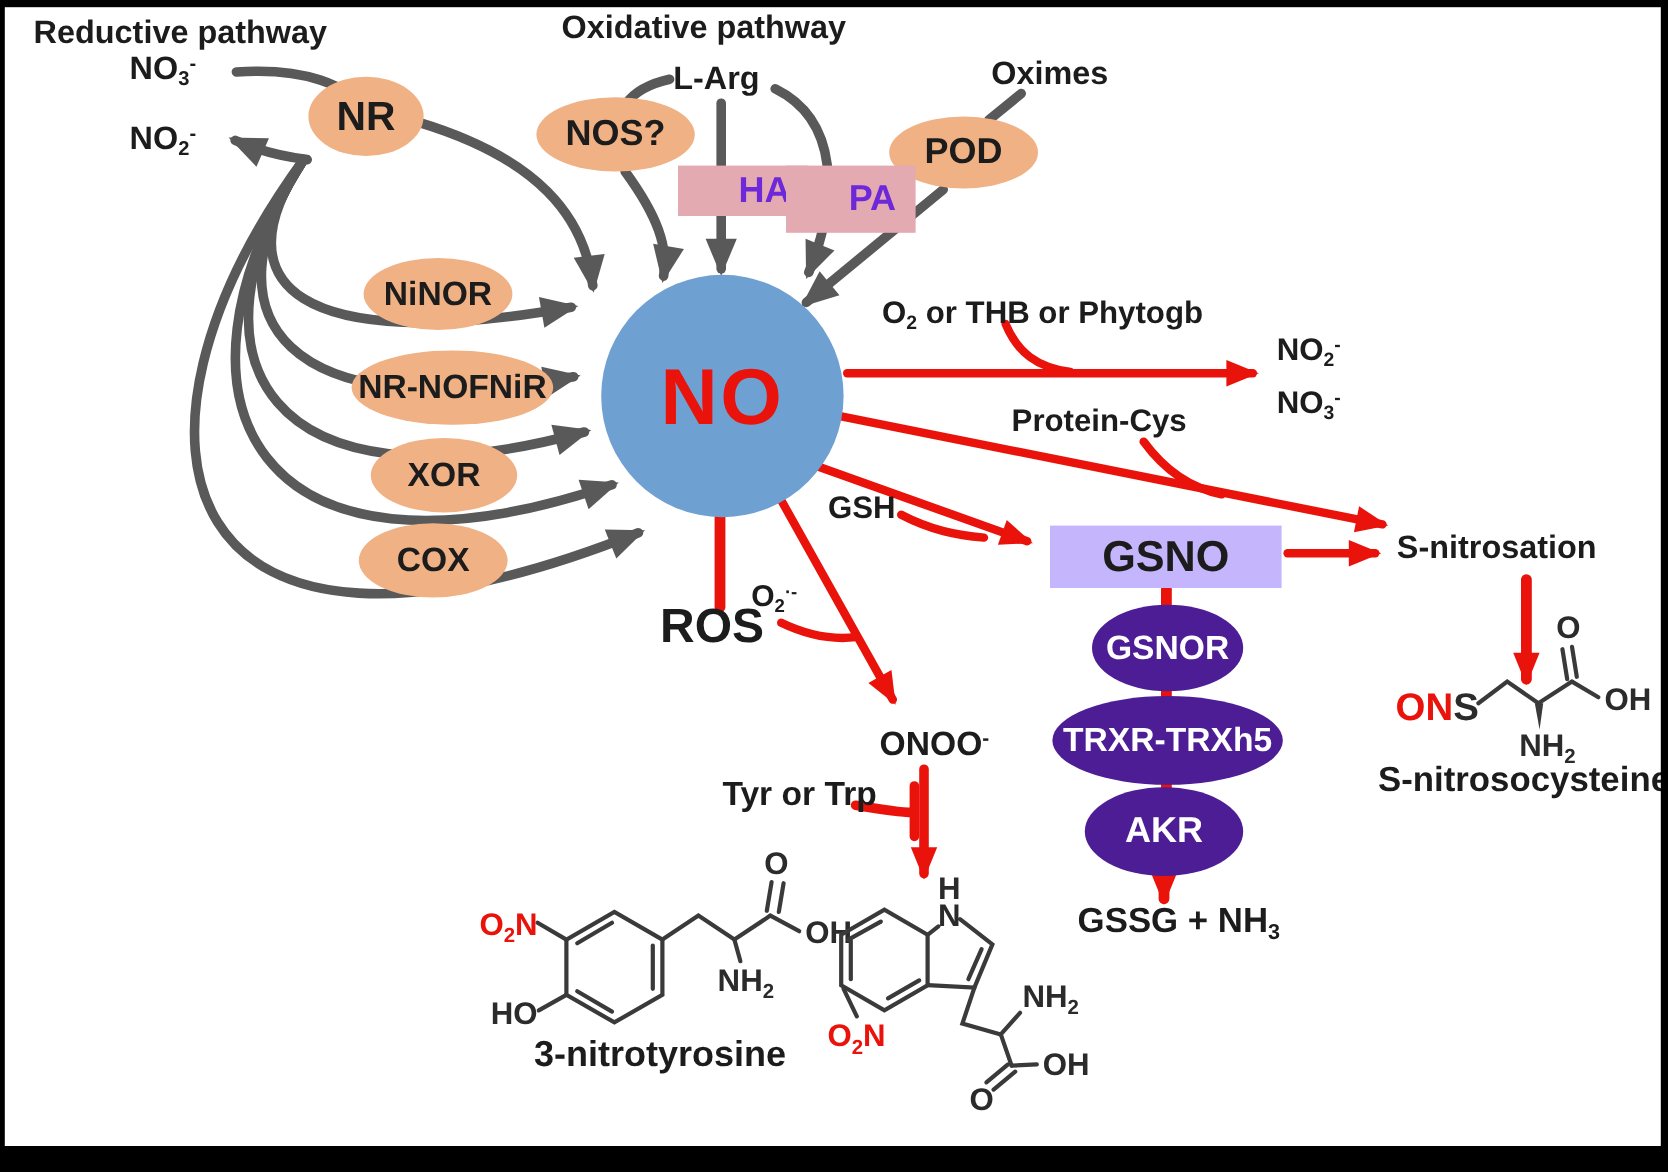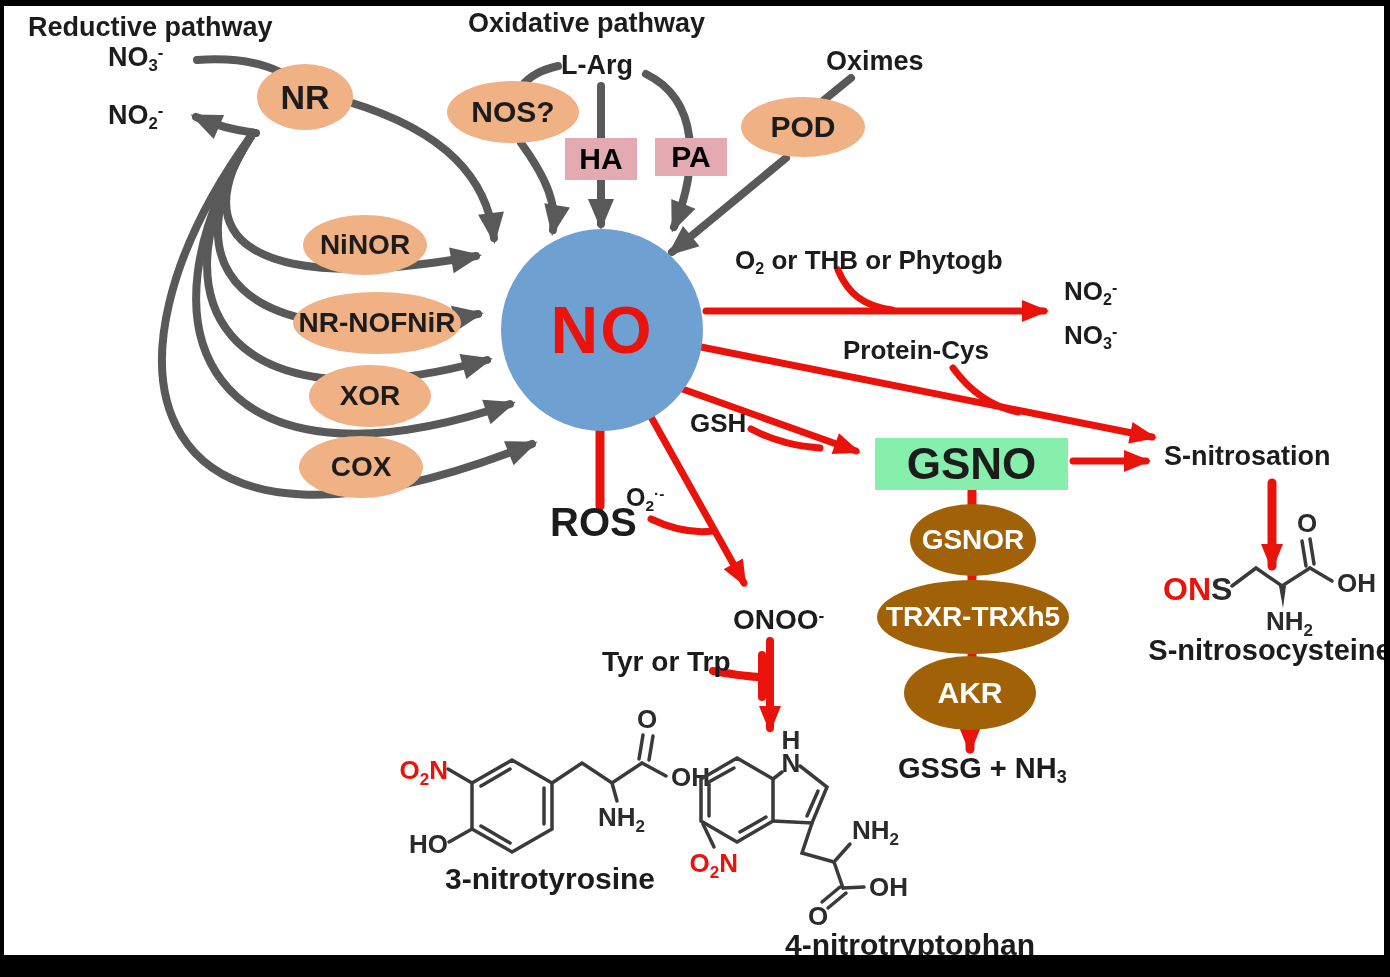--- a/index.html
+++ b/index.html
@@ -11,26 +11,26 @@
   .node-layer{z-index:2;}
   .lbl-layer{z-index:3;}
   .lbl{position:absolute;font-weight:bold;color:#1c1c1c;font-size:27px;white-space:nowrap;}
   .lbl .sub{font-size:0.62em;vertical-align:-0.30em;font-weight:bold;}
   .lbl .sup{font-size:0.62em;vertical-align:0.45em;font-weight:bold;}
   .heading{font-size:27px;}
   .oval{position:absolute;border-radius:50%;display:flex;align-items:center;justify-content:center;
         font-weight:bold;color:#1c1c1c;}
   .orange{background:#F0B185;}
   .pinkbox{position:absolute;background:#E4AAB2;display:flex;align-items:center;justify-content:center;
-        font-weight:bold;color:#000000;font-size:30px;}
-  .greenoval{background:#a16207;color:#fff;}
+        font-weight:bold;color:#6d28d9;font-size:30px;padding-left:36px;}
+  .greenoval{background:#4c1d95;color:#fff;}
   .no-circle{position:absolute;border-radius:50%;background:#6FA0D2;display:flex;align-items:center;
         justify-content:center;font-weight:bold;color:#E9130B;font-size:66px;letter-spacing:2px;}
-  .gsno-box{position:absolute;background:#86efac;display:flex;align-items:center;justify-content:center;
-        font-weight:bold;color:#1c1c1c;font-size:44px;}
+  .gsno-box{position:absolute;background:#c4b5fd;display:flex;align-items:center;justify-content:center;
+        font-weight:bold;color:#1c1c1c;font-size:36px;}
   .center{text-align:center;}
   .chem{font-family:"Liberation Sans",sans-serif;font-weight:bold;font-size:26px;fill:#2b2b2b;}
   .chem-sub{font-size:17px;}
   .chem-red{fill:#E9130B;}
 </style>
 </head>
 <body>
 
 <div class="canvas">
 
@@ -150,21 +150,21 @@
       </div>
     <div class="oval orange" style="left:447px;top:81px;width:132px;height:62px;font-size:30px;">
         <span>NOS?</span>
       </div>
     <div class="oval orange" style="left:741px;top:97px;width:124px;height:60px;font-size:30px;">
         <span>POD</span>
       </div>
     <div class="pinkbox" style="left:565px;top:138px;width:72px;height:42px;">
         <span>HA</span>
       </div>
-    <div class="pinkbox" style="left:655px;top:138px;width:72px;height:38px;">
+    <div class="pinkbox" style="left:655px;top:138px;width:72px;height:56px;">
         <span>PA</span>
       </div>
     <div class="oval orange" style="left:303px;top:215px;width:124px;height:60px;font-size:28px;">
         <span>NiNOR</span>
       </div>
     <div class="oval orange" style="left:293px;top:292px;width:168px;height:62px;font-size:28px;">
         <span>NR-NOFNiR</span>
       </div>
     <div class="oval orange" style="left:309px;top:365px;width:122px;height:62px;font-size:28px;">
         <span>XOR</span>
@@ -205,21 +205,20 @@
     <div class="lbl" style="left:690px;top:408px;font-size:26px;">GSH</div>
     <div class="lbl" style="left:1164px;top:441px;font-size:27px;">S-nitrosation</div>
 
     <div class="lbl" style="left:550px;top:500px;font-size:40px;">ROS</div>
     <div class="lbl" style="left:626px;top:483px;font-size:25px;"><span>O</span><span class="sub">2</span><span class="sup">·-</span></div>
     <div class="lbl" style="left:733px;top:604px;font-size:28px;"><span>ONOO</span><span class="sup">-</span></div>
     <div class="lbl" style="left:570px;top:646px;font-size:28px;margin-left:32px;">Tyr or Trp</div>
     <div class="lbl" style="left:898px;top:752px;font-size:29px;"><span>GSSG + NH</span><span class="sub">3</span></div>
 
     <div class="lbl center" style="left:395px;top:862px;width:310px;font-size:30px;">3-nitrotyrosine</div>
-    <div class="lbl center" style="left:745px;top:928px;width:330px;font-size:30px;">4-nitrotryptophan</div>
     <div class="lbl center" style="left:1120px;top:634px;width:300px;font-size:29px;">S-nitrosocysteine</div>
   </div>
 
   <div class="bar" style="left:0;top:0;width:1390px;height:6px;z-index:4;"></div>
   <div class="bar" style="left:0;top:0;width:4px;height:977px;z-index:4;"></div>
   <div class="bar" style="left:1384px;top:0;width:6px;height:977px;z-index:4;"></div>
   <div class="bar" style="left:0;top:955px;width:1390px;height:22px;z-index:4;"></div>
 </div>
 
 </body></html>

